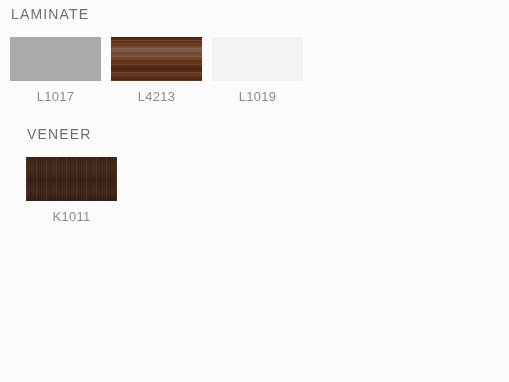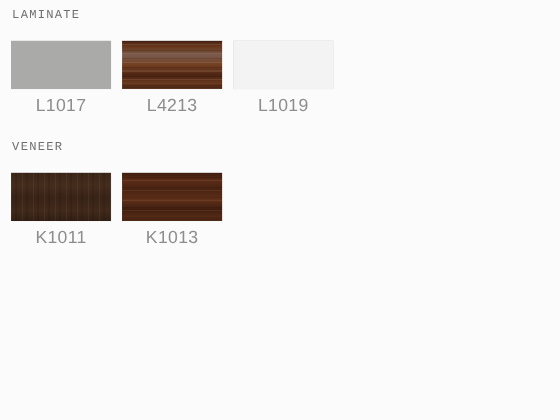--- a/index.html
+++ b/index.html
@@ -18,32 +18,31 @@
     padding: 0;
     width: 509px;
     height: 382px;
     box-sizing: border-box;
   }
 
   .section {
     padding: 0 0 0 10px;
   }
   .section-laminate   { padding-top: 8px; }
-  .section-veneer     { padding-top: 25px; }
+  .section-veneer     { padding-top: 25px; margin-left: 16px; }
   .section-metalepoxy { padding-top: 25px; }
 
   .section-title {
-    font-size: 11px;
+    font-size: 14px;
     letter-spacing: 1.15px;
     color: #6f6f6f;
     text-transform: uppercase;
     margin: 0 0 16px 1px;
     font-weight: 400;
     line-height: 13px;
-    font-family: Liberation Mono, monospace;
   }
 
   .swatch-row {
     display: flex;
     flex-direction: row;
     gap: 10px;
   }
 
   .swatch-item {
     width: 91px;
@@ -59,21 +58,21 @@
     overflow: hidden;
     background-color: #cccccc;
   }
   .swatch-chip .grain {
     position: absolute;
     inset: 0;
   }
 
   .swatch-label {
     margin-top: 9px;
-    font-size: 16px;
+    font-size: 13px;
     color: #8d8d8d;
     letter-spacing: 0.3px;
     line-height: 13px;
     text-align: right;
   }
 
   
 
   
   .fill-l1017 { background: #aaaaa9; }
@@ -197,26 +196,20 @@
     <div class="section-title">VENEER</div>
     <div class="swatch-row">
 
       <div class="swatch-item">
         <div class="swatch-chip">
           <div class="grain fill-k1011"></div>
         </div>
         <div class="swatch-label">K1011</div>
       </div>
 
-      <div class="swatch-item">
-        <div class="swatch-chip">
-          <div class="grain fill-k1013"></div>
-        </div>
-        <div class="swatch-label">K1013</div>
-      </div>
 
 
     </div>
   </div>
 
   <div class="section section-metalepoxy">
   </div>
 
 </div>
 

